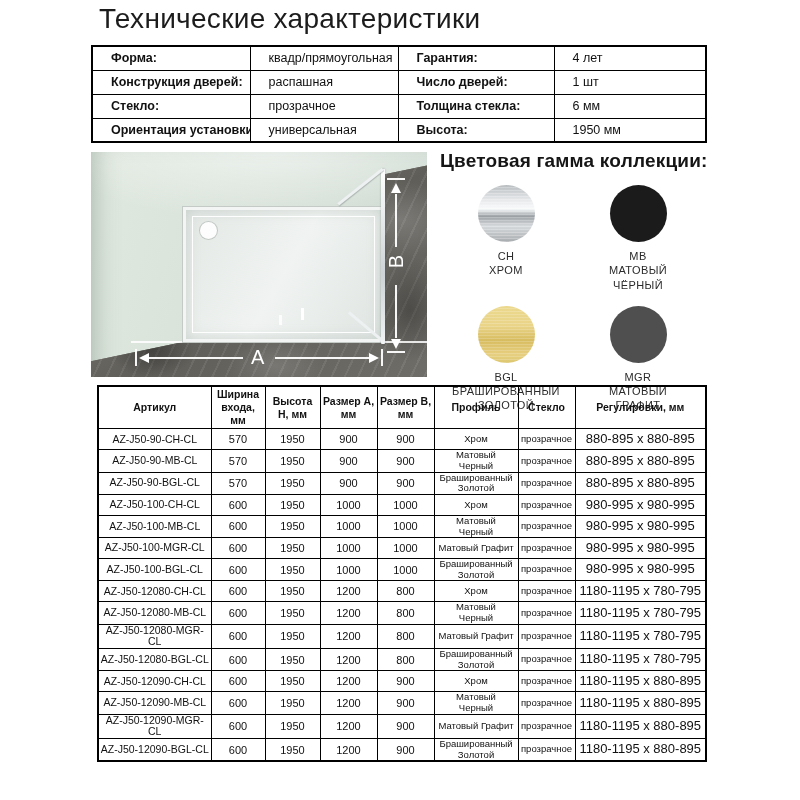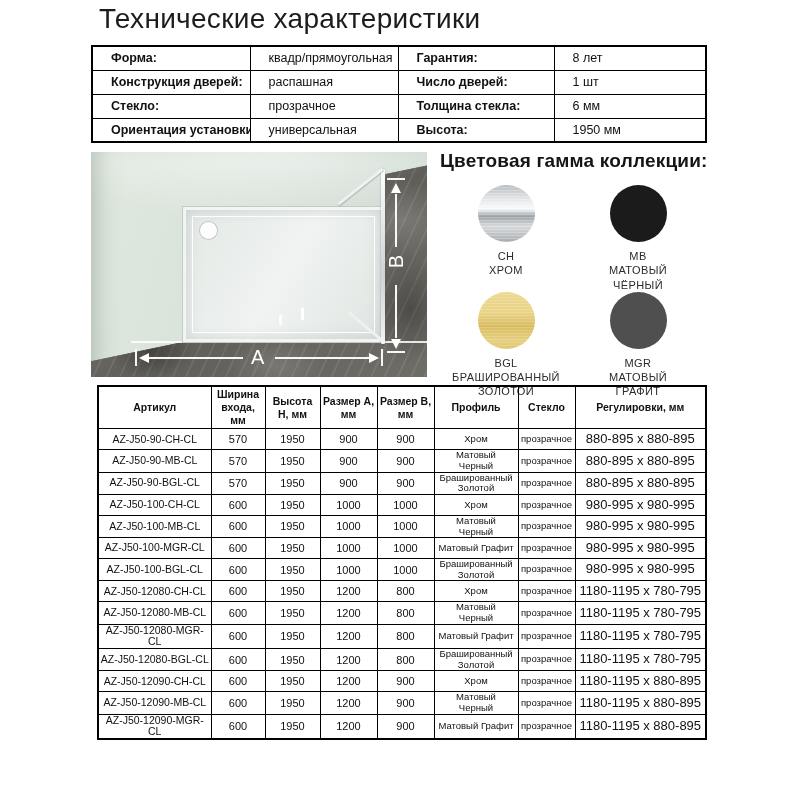--- a/index.html
+++ b/index.html
@@ -55,21 +55,21 @@
   .arr-left  { border-width:5px 10px 5px 0; border-color:transparent #fff transparent transparent; }
   .arr-right { border-width:5px 0 5px 10px; border-color:transparent transparent transparent #fff; }
   .arr-up    { border-width:0 5px 10px 5px; border-color:transparent transparent #fff transparent; }
   .arr-down  { border-width:10px 5px 0 5px; border-color:#fff transparent transparent transparent; }
   .dim-label { position:absolute; color:#fff; font-size:20px; line-height:1; }
   .dim-label-b { writing-mode:vertical-rl; transform:rotate(180deg); }
 
   
   .colors { position:absolute; left:440px; top:150px; width:272px; }
   .colors-title { font-size:19px; font-weight:700; color:#151515; letter-spacing:.2px; }
-  .swatch-grid { margin-top:13px; display:grid; grid-template-columns:132px 132px; }
+  .swatch-grid { margin-top:13px; display:grid; grid-template-columns:132px 132px; row-gap:14px; }
   .swatch { display:flex; flex-direction:column; align-items:center; }
   .circle { width:57px; height:57px; border-radius:50%; }
   .circle.sw-ch { background-image:
       repeating-linear-gradient(0deg, rgba(255,255,255,.25) 0 1px, transparent 1px 3px),
       linear-gradient(180deg,#b9bdc0 0%,#e9ebed 28%,#f8fafb 42%,#9aa0a4 55%,#d7dadd 72%,#a8acaf 100%); }
   .circle.sw-bgl { background-image:
       repeating-linear-gradient(0deg, rgba(255,255,255,.18) 0 1px, transparent 1px 3px),
       linear-gradient(180deg,#ecd98e 0%,#e9d488 35%,#d8bc60 60%,#e6cf80 85%,#dec770 100%); }
   .swatch-label { margin-top:7px; text-align:center; font-size:11px; line-height:1.3; color:#2b2b2b;
     letter-spacing:.4px; white-space:pre-line; }
@@ -101,21 +101,21 @@
         <col style="width:158px">
         <col style="width:148px">
         <col style="width:156px">
         <col style="width:152px">
       </colgroup>
     <tbody id="spec-body">
         <tr>
           <td class="lbl">Форма:</td>
           <td>квадр/прямоугольная</td>
           <td class="lbl">Гарантия:</td>
-          <td>8 лет</td>
+          <td>4 лет</td>
         </tr>
         <tr>
           <td class="lbl">Конструкция дверей:</td>
           <td>распашная</td>
           <td class="lbl">Число дверей:</td>
           <td>1 шт</td>
         </tr>
         <tr>
           <td class="lbl">Стекло:</td>
           <td>прозрачное</td>
@@ -354,17 +354,28 @@
         <tr>
           <td class="c0">AZ-J50-12090-MGR-CL</td>
           <td class="c1">600</td>
           <td class="c2">1950</td>
           <td class="c3">1200</td>
           <td class="c4">900</td>
           <td class="c5">Матовый Графит</td>
           <td class="c6">прозрачное</td>
           <td class="c7">1180-1195 x 880-895</td>
         </tr>
+        <tr>
+          <td class="c0">AZ-J50-12090-BGL-CL</td>
+          <td class="c1">600</td>
+          <td class="c2">1950</td>
+          <td class="c3">1200</td>
+          <td class="c4">900</td>
+          <td class="c5">Брашированный
+Золотой</td>
+          <td class="c6">прозрачное</td>
+          <td class="c7">1180-1195 x 880-895</td>
+        </tr>
       </tbody>
   </table>
 
 
 </div>
 
 </body></html>

